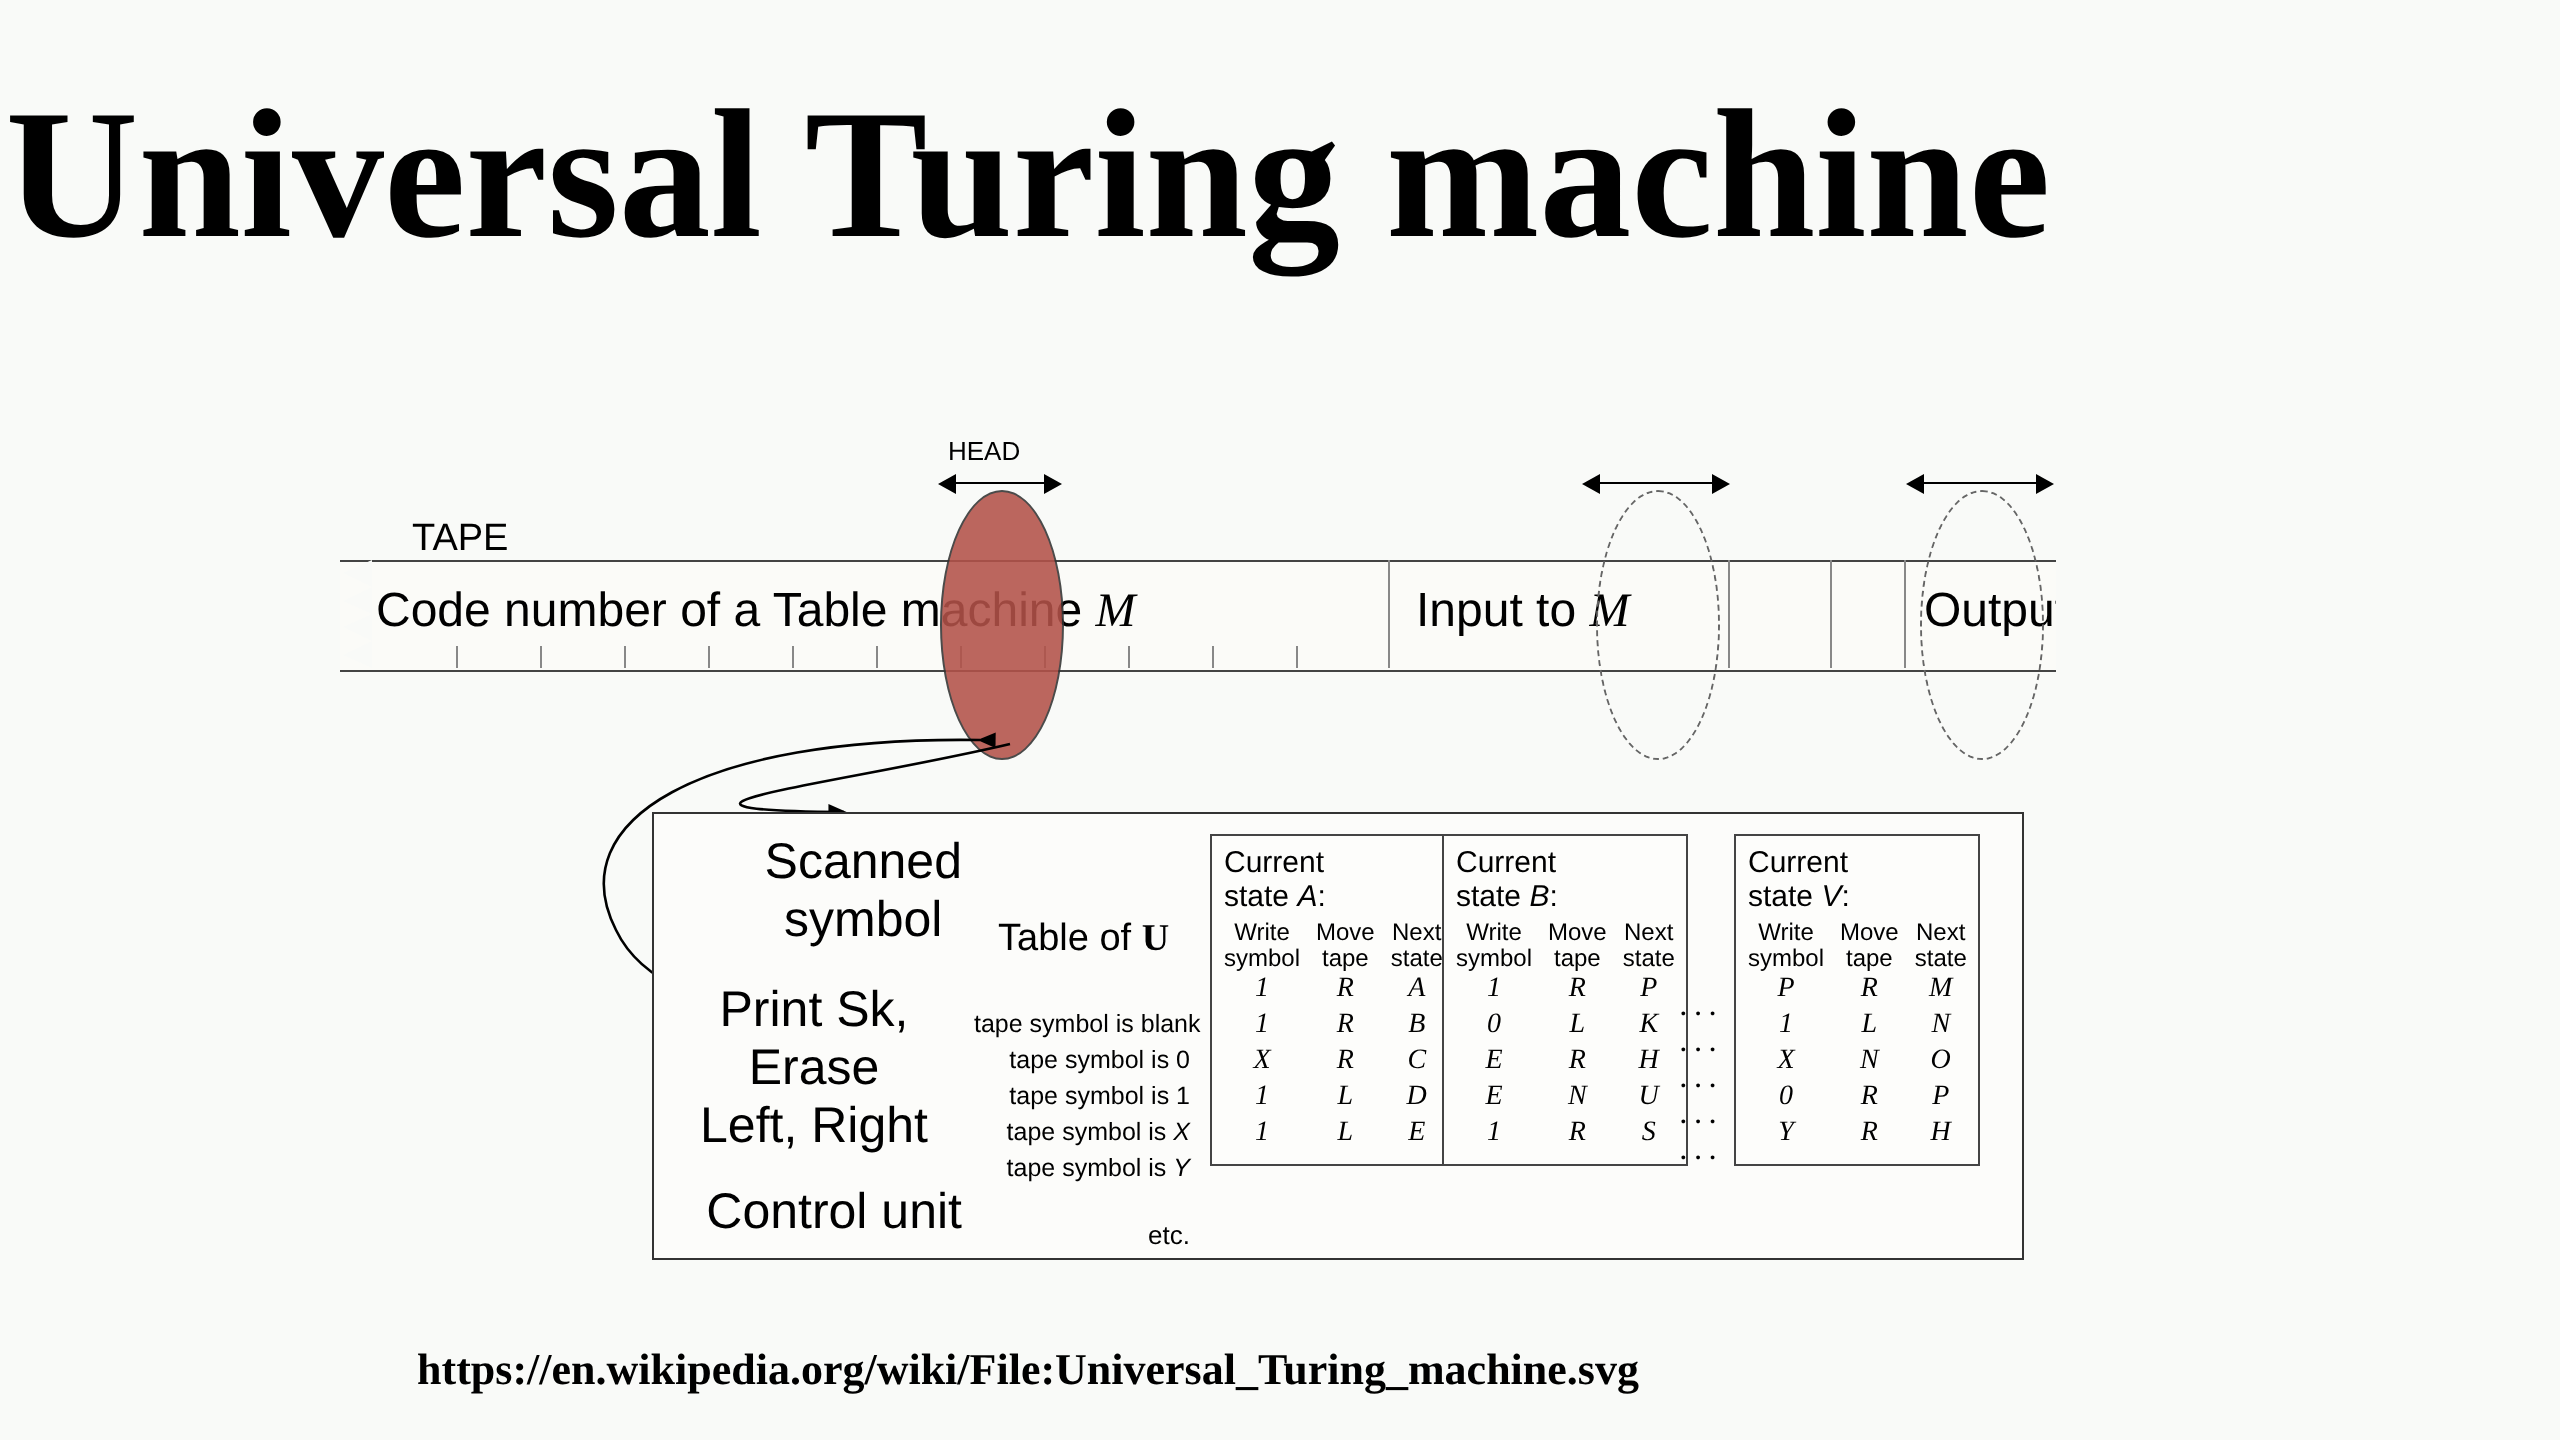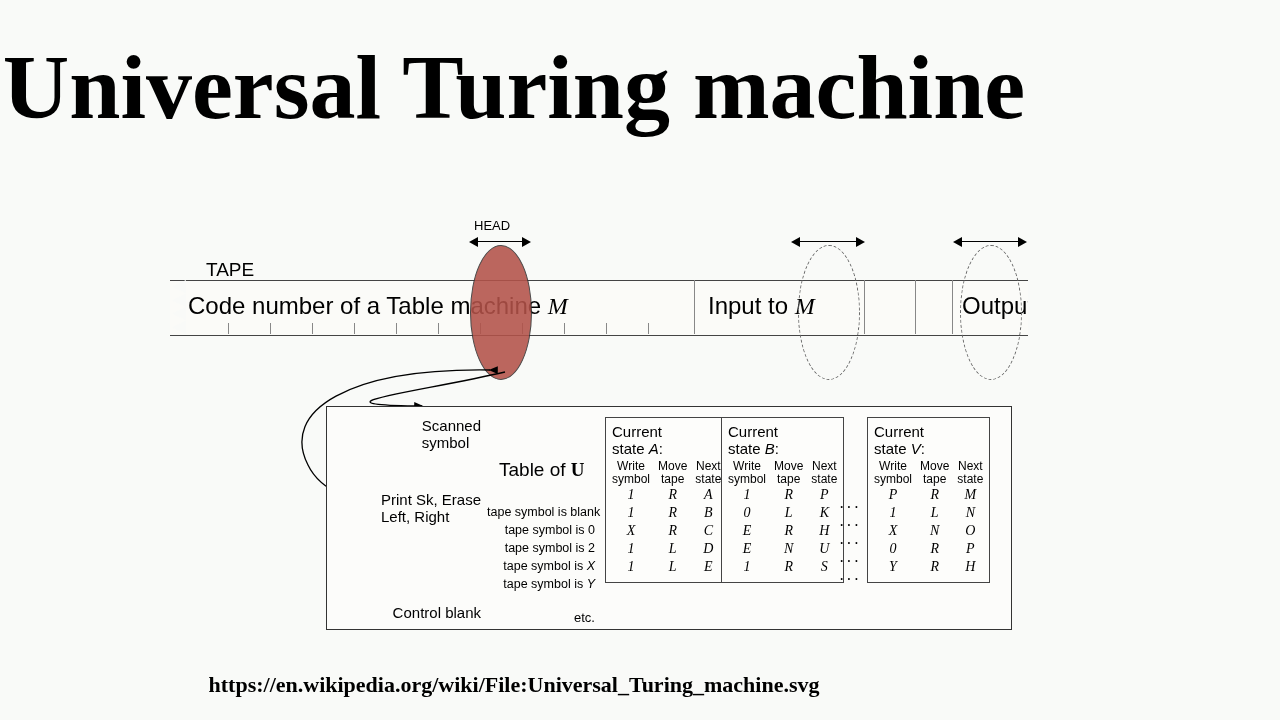--- a/index.html
+++ b/index.html
@@ -21,21 +21,21 @@
   
   .head-ellipse{position:absolute;left:300px;top:35px;width:60px;height:133px;border-radius:50%;background:#b35249;border:1px solid #333;opacity:0.88;}
   .ghost-ellipse{position:absolute;width:60px;height:133px;border-radius:50%;border:1.5px dashed #666;top:35px;}
   
   .dbl-arrow{position:absolute;height:0;border-top:1.5px solid #000;}
   .dbl-arrow:before,.dbl-arrow:after{content:"";position:absolute;top:-5px;border:5px solid transparent;}
   .dbl-arrow:before{left:-9px;border-right:9px solid #000;}
   .dbl-arrow:after{right:-9px;border-left:9px solid #000;}
   
   .cu-box{position:absolute;left:156px;top:196px;width:684px;height:222px;border:1px solid #333;background:#fcfcfa;}
-  .cu-left{position:absolute;left:6px;top:4px;width:148px;height:212px;font-family:Verdana,Arial,sans-serif;font-size:15px;text-align:left;}
+  .cu-left{position:absolute;left:6px;top:4px;width:148px;height:212px;font-family:Verdana,Arial,sans-serif;font-size:25px;text-align:center;}
   .cu-left .scanned{position:absolute;top:6px;right:0;}
   .cu-left .print{position:absolute;top:80px;right:0;}
   .cu-left .cuname{position:absolute;bottom:2px;right:0;}
   .tbl-caption{position:absolute;left:172px;top:52px;font-family:Verdana,Arial,sans-serif;font-size:19px;}
   .tbl-caption b{font-family:Georgia,serif;font-weight:700;}
   .row-labels{position:absolute;left:160px;top:96px;font-family:Verdana,Arial,sans-serif;font-size:12.5px;text-align:right;width:108px;line-height:18px;}
   .row-labels div{white-space:nowrap;}
   .etc{font-size:13px;margin-top:16px;}
   .state-box{position:absolute;top:10px;border:1px solid #444;background:#fdfdfb;padding:4px 2px 6px 2px;font-family:Verdana,Arial,sans-serif;}
   .state-box .hdr{font-size:15px;text-align:left;padding:1px 4px 3px 4px;}
@@ -103,29 +103,29 @@
         </marker>
       </defs>
       <path d="M320,160 C180,158 110,200 138,255 C150,280 180,295 245,300" fill="none" stroke="#000" stroke-width="1.3" marker-start="url(#ah)" marker-end="url(#ah)"></path>
       <path d="M335,162 C250,182 130,195 252,196" fill="none" stroke="#000" stroke-width="1.3" marker-end="url(#ah)"></path>
     </svg>
 
     <div class="cu-box">
       <div class="cu-left">
         <div class="scanned">Scanned<br>symbol</div>
         <div class="print">Print Sk, Erase<br>Left, Right</div>
-        <div class="cuname">Control blank</div>
+        <div class="cuname">Control unit</div>
       </div>
       <div class="tbl-caption">
         <span>Table of </span><b>U</b>
       </div>
       <div class="row-labels">
         <div>tape symbol is blank</div>
         <div>tape symbol is 0</div>
-        <div>tape symbol is 2</div>
+        <div>tape symbol is 1</div>
         <div>tape symbol is <i>X</i></div>
         <div>tape symbol is <i>Y</i></div>
         <div class="etc">etc.</div>
       </div>
 
       <div class="state-box" style="left:278px">
         <div class="hdr">Current<br>state <i>A</i>:</div>
         <table>
             <tbody>
               <tr>

